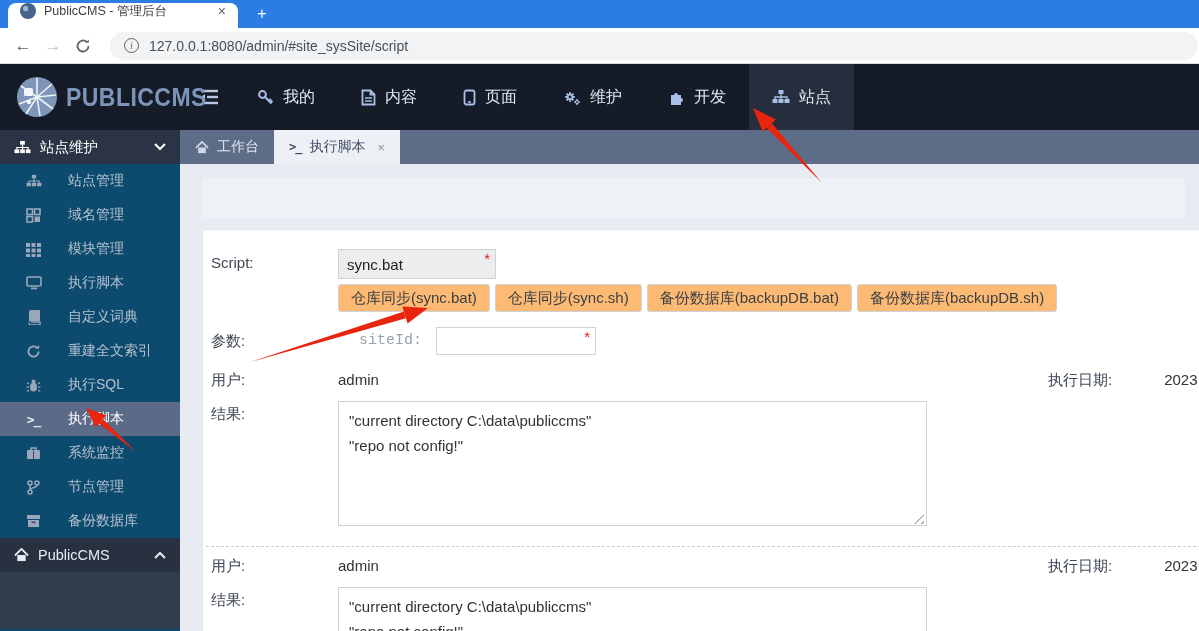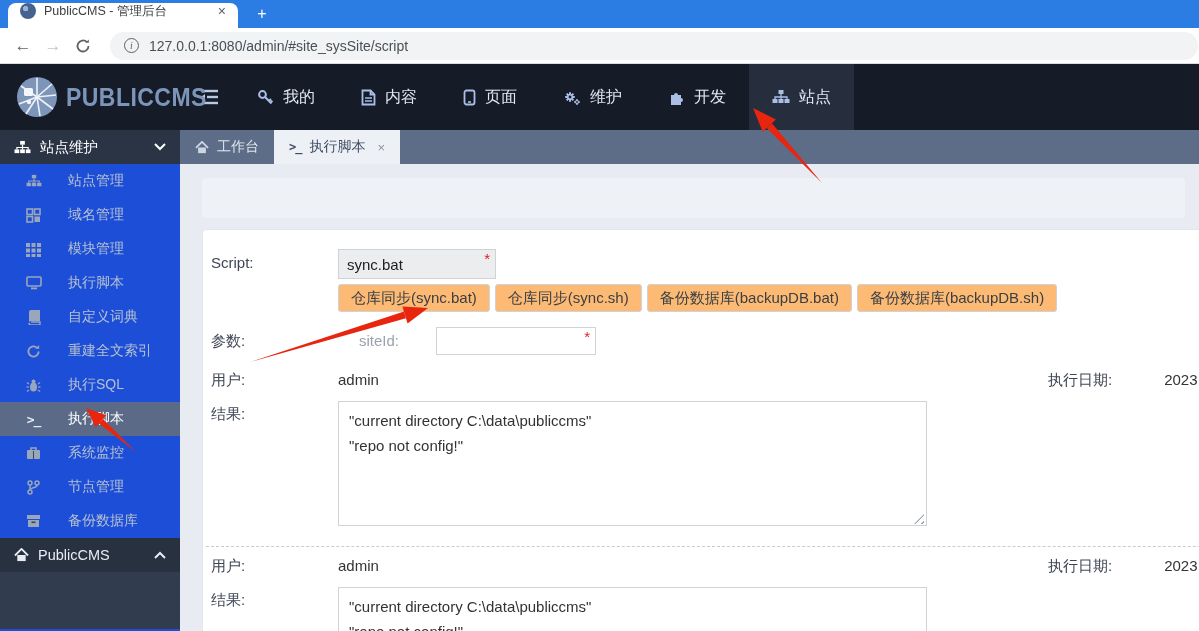--- a/index.html
+++ b/index.html
@@ -23,21 +23,21 @@
   .topnav { position:absolute; top:64px; left:0; width:1199px; height:66px; background:#151b27; display:flex; align-items:center; }
   .brand { display:flex; align-items:center; padding-left:16px; width:196px; }
   .brand-logo { width:42px; height:42px; flex:0 0 auto; }
   .brand-text { margin-left:8px; font-size:25px; font-weight:bold; letter-spacing:0.5px; color:#7e95ba; transform:scaleX(.92); transform-origin:left; white-space:nowrap; }
   .fold-btn { color:#b9c9e2; margin:0 14px 0 4px; display:flex; align-items:center; }
   .nav-item { height:66px; display:flex; align-items:center; gap:9px; padding:0 23px; color:#e2e8f2; font-size:16px; cursor:pointer; }
   .nav-item .ni-ico { color:#a9bfe6; display:flex; align-items:center; font-size:16px; }
   .nav-item.active { background:#262e3e; }
 
   
-  .sidebar { position:absolute; top:130px; left:0; width:180px; height:501px; background:#1d4ed8; }
+  .sidebar { position:absolute; top:130px; left:0; width:180px; height:501px; background:#0c4a6e; }
   .sb-header { height:34px; background:#2b3444; color:#fff; display:flex; align-items:center; font-size:14.5px; padding:0 14px; gap:9px; }
   .sb-header .chev { margin-left:auto; }
   .sb-items { }
   .sb-item { height:34px; display:flex; align-items:center; gap:26px; padding-left:25px; color:#b6c0cf; font-size:14px; cursor:pointer; }
   .sb-item .sb-ico { width:17px; display:flex; justify-content:center; color:#9aa6ba; font-size:13px; }
   .sb-item.selected { background:#5b6a87; color:#fff; }
   .sb-item.selected .sb-ico { color:#e8edf5; }
   .sb-footer { height:34px; background:#273140; color:#e8edf3; display:flex; align-items:center; font-size:14.5px; padding:0 14px; gap:9px; }
   .sb-footer .chev { margin-left:auto; }
   .sb-below { height:57px; background:#313c4e; }
@@ -58,21 +58,21 @@
 
   .form-row { display:flex; position:relative; }
   .lbl { width:135px; padding-left:8px; font-size:15px; color:#3f4654; flex:0 0 auto; }
   .ipt-wrap { position:relative; display:inline-block; }
   .ipt { height:30px; border:1px solid #cfd3d8; font-size:15px; color:#222; padding:0 8px; font-family:"Liberation Sans",sans-serif; }
   .ipt.readonly { background:#ebedef; }
   .req { position:absolute; top:1px; right:6px; color:#e01f1f; font-size:15px; }
   .btn-row { display:flex; gap:5px; margin:5px 0 0 135px; }
   .btn { height:28px; background:#fdba74; border:1px solid #cfd2d6; border-radius:3px; font-size:15px; color:#3a3f44; padding:0 12px; display:flex; align-items:center; cursor:pointer; font-family:"Liberation Sans",sans-serif; }
   .plain-val { font-size:15px; color:#333; }
-  .sub-lbl { font-size:15px; color:#9aa2ad; }
+  .sub-lbl { font-size:15px; color:#9aa2ad;font-family:Liberation Mono, monospace; }
   .date-group { position:absolute; left:845px; top:0; display:flex; }
   .date-lbl { font-size:15px; color:#3f4654; }
   .date-val { font-size:15px; color:#333; margin-left:52px; white-space:nowrap; }
   .ta-wrap { position:relative; display:inline-block; }
   textarea.result { width:589px; height:125px; border:1px solid #cfd3d8; resize:none; overflow:hidden; padding:6px 10px; font-size:15px; line-height:25px; color:#333; font-family:"Liberation Sans",sans-serif; background:#fff; }
   .resize-handle { position:absolute; right:3px; bottom:6px; width:10px; height:10px; background:repeating-linear-gradient(135deg, transparent 0 2px, #9aa 2px 3.2px, transparent 3.2px 5px); clip-path:polygon(100% 0, 100% 100%, 0 100%); }
   .dash-divider { border-top:1px dashed #c9ccd2; margin:16px 0 10px 3px; width:1030px; }
 
   .arrow-overlay { position:absolute; top:0; left:0; width:1199px; height:631px; pointer-events:none; z-index:50; }
   svg.mini { display:block; }

